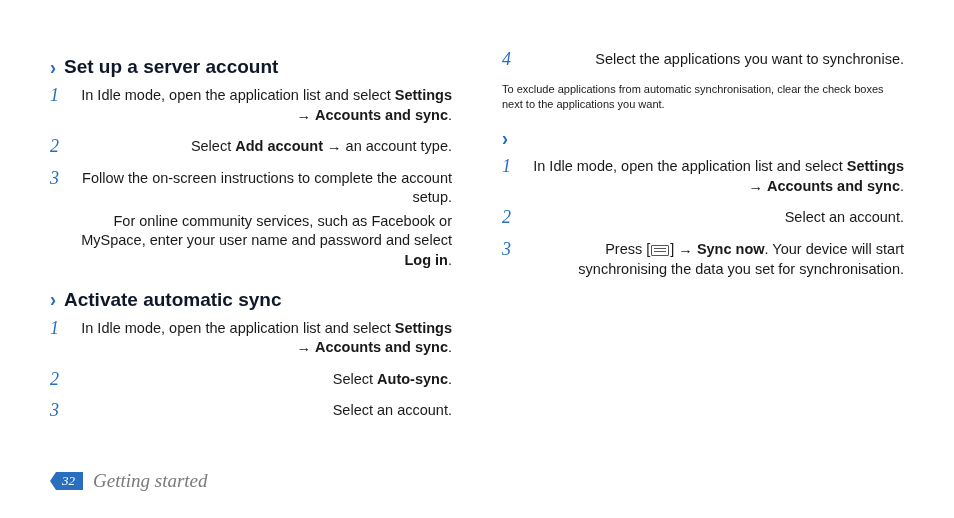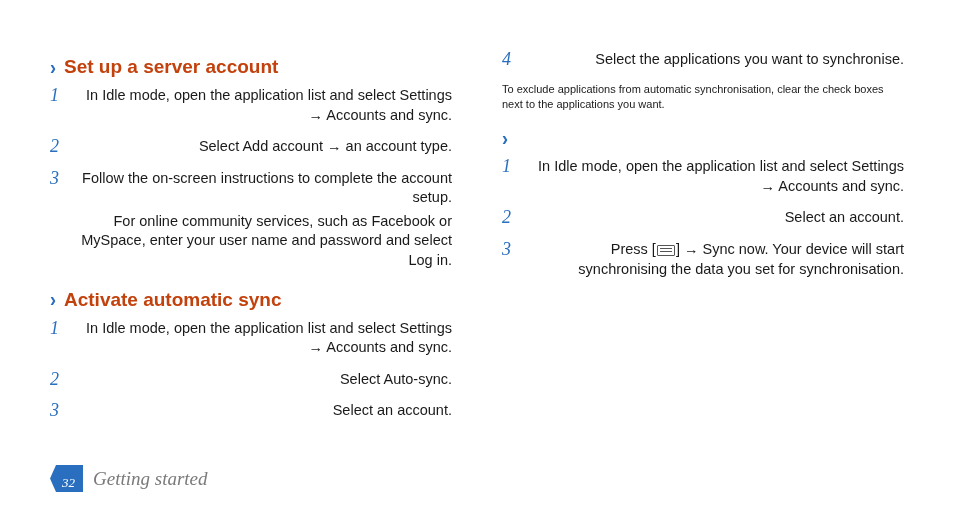--- a/index.html
+++ b/index.html
@@ -28,21 +28,21 @@
   .chev {
     color: #2a6fbf;
     font-size: 18px;
     font-weight: 900;
     display: inline-block;
     transform: scaleY(1.1);
   }
   .section-title {
     font-size: 19px;
     font-weight: 700;
-    color: #c2410c;
+    color: #0f172a;
   }
   .step {
     display: flex;
     flex-direction: row;
     align-items: flex-start;
     margin-bottom: 8px;
     line-height: 1.35;
     font-size: 14.5px;
   }
   .step-num {
@@ -52,39 +52,39 @@
     font-size: 18px;
     width: 22px;
     flex-shrink: 0;
     text-align: left;
     line-height: 1.1;
   }
   .step-body {
     flex: 1;
   }
   .step-body p { margin-bottom: 4px; text-align: right; }
-  .semi { font-weight: 400; }
+  .semi { font-weight: 700; }
   .note {
     font-size: 11px;
     line-height: 1.4;
     margin-bottom: 10px;
   }
   .footer {
     position: absolute;
     left: 50px;
     bottom: 26px;
     display: flex;
     align-items: center;
     gap: 10px;
   }
   .pagebox {
     background: #2a6fbf;
     color: #fff;
     font-size: 13px;
-    padding: 10px 8px 1px 12px;
+    padding: 1px 8px 1px 12px;
     font-style: italic;
     font-family: Georgia, serif;
     clip-path: polygon(6px 0, 100% 0, 100% 100%, 6px 100%, 0 50%);
   }
   .footer-label {
     color: #7a7a7a;
     font-style: italic;
     font-size: 19px;
     font-family: Georgia, serif;
   }

